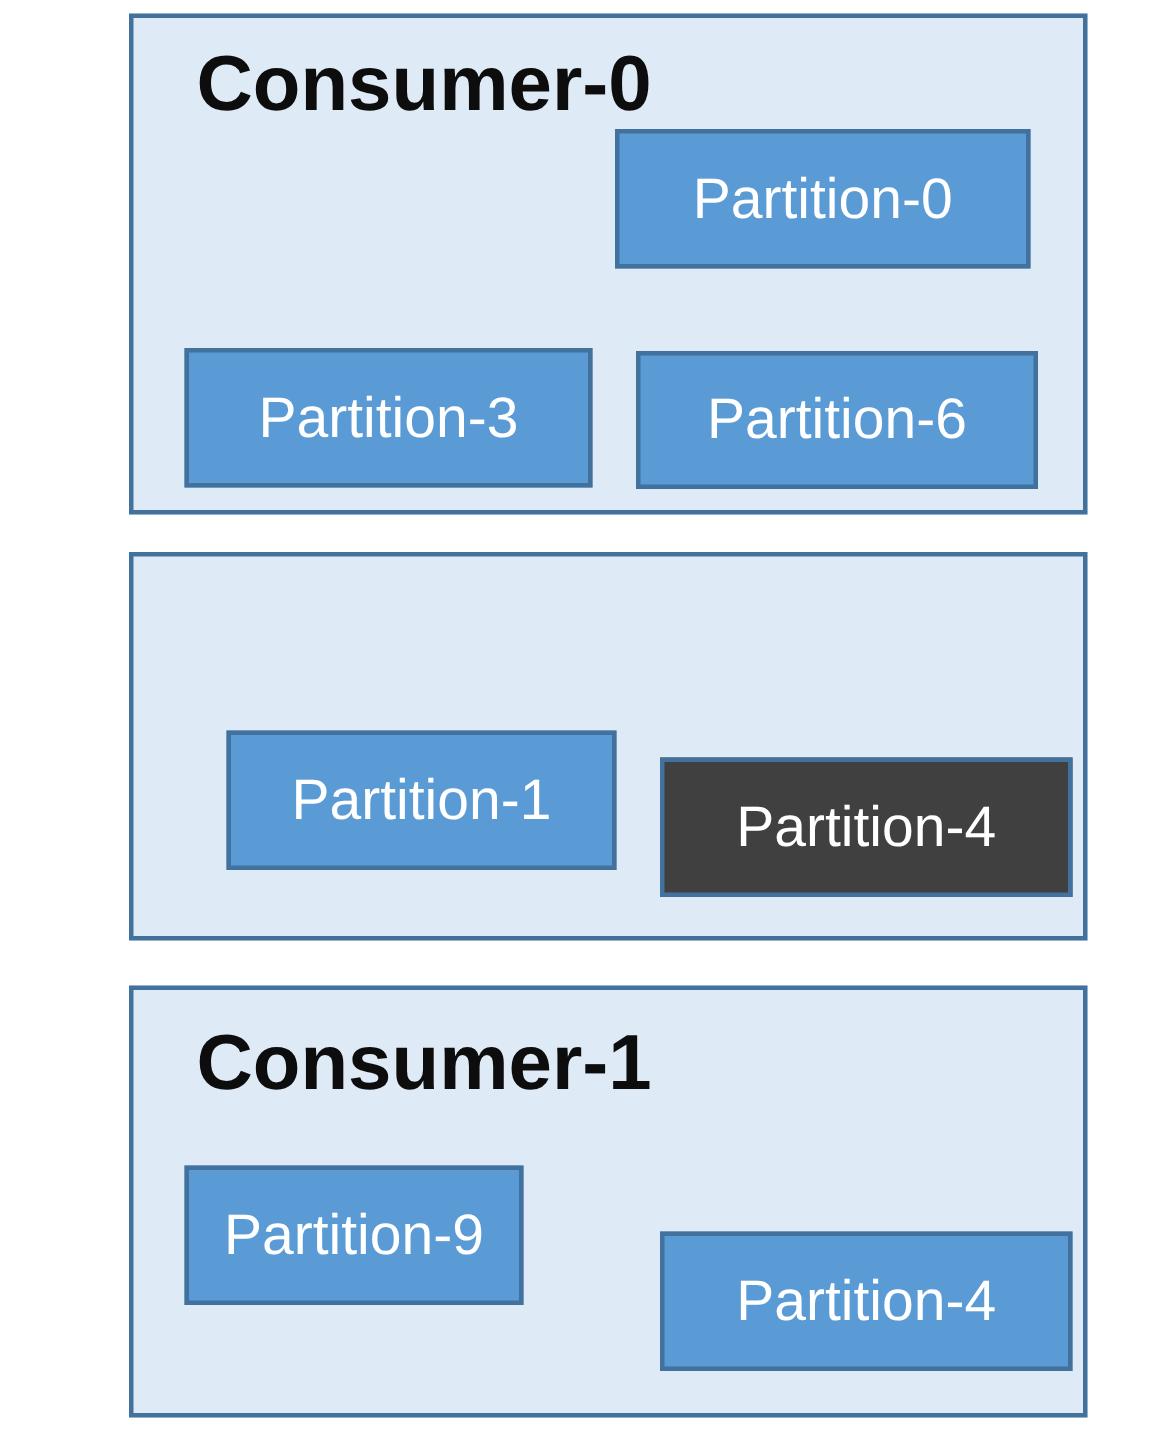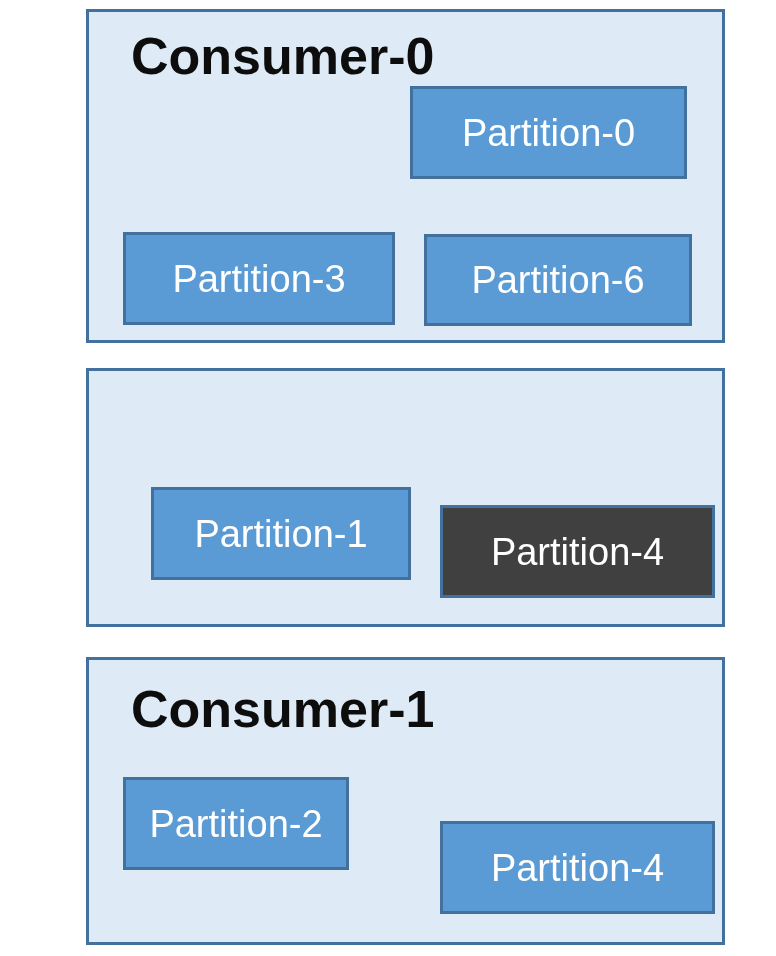--- a/index.html
+++ b/index.html
@@ -88,21 +88,21 @@
 
     <div class="partition-box" style="left: 351px; top: 134px; width: 275px; height: 93px; background: #404040; border-color: rgb(65, 113, 156);">
       <span class="partition-label" style="color: rgb(255, 255, 255);">Partition-4</span>
     </div>
   </div>
 
   <div class="consumer-group" style="left: 86px; top: 657px; width: 639px; height: 288px; background: rgb(222, 234, 246); border-color: rgb(65, 113, 156);">
     <div class="consumer-label" style="left: 42px; top: 27px; color: rgb(13, 13, 13);">Consumer-1</div>
 
     <div class="partition-box" style="left: 34px; top: 117px; width: 226px; height: 93px; background: rgb(91, 155, 213); border-color: rgb(65, 113, 156);">
-      <span class="partition-label" style="color: rgb(255, 255, 255);">Partition-2</span>
+      <span class="partition-label" style="color: rgb(255, 255, 255);">Partition-9</span>
     </div>
 
     <div class="partition-box" style="left: 351px; top: 161px; width: 275px; height: 93px; background: rgb(91, 155, 213); border-color: rgb(65, 113, 156);">
       <span class="partition-label" style="color: rgb(255, 255, 255);">Partition-4</span>
     </div>
   </div>
 
 </div>
 
 </body></html>

